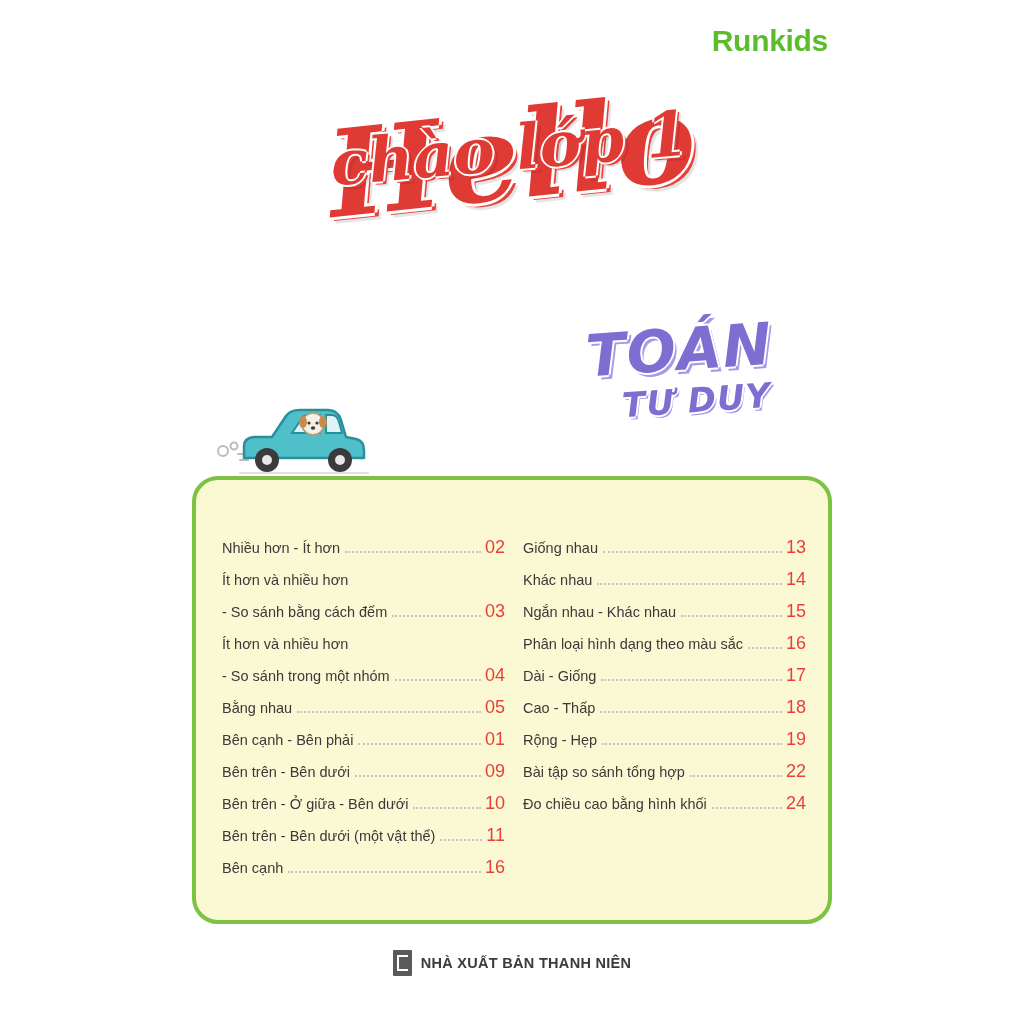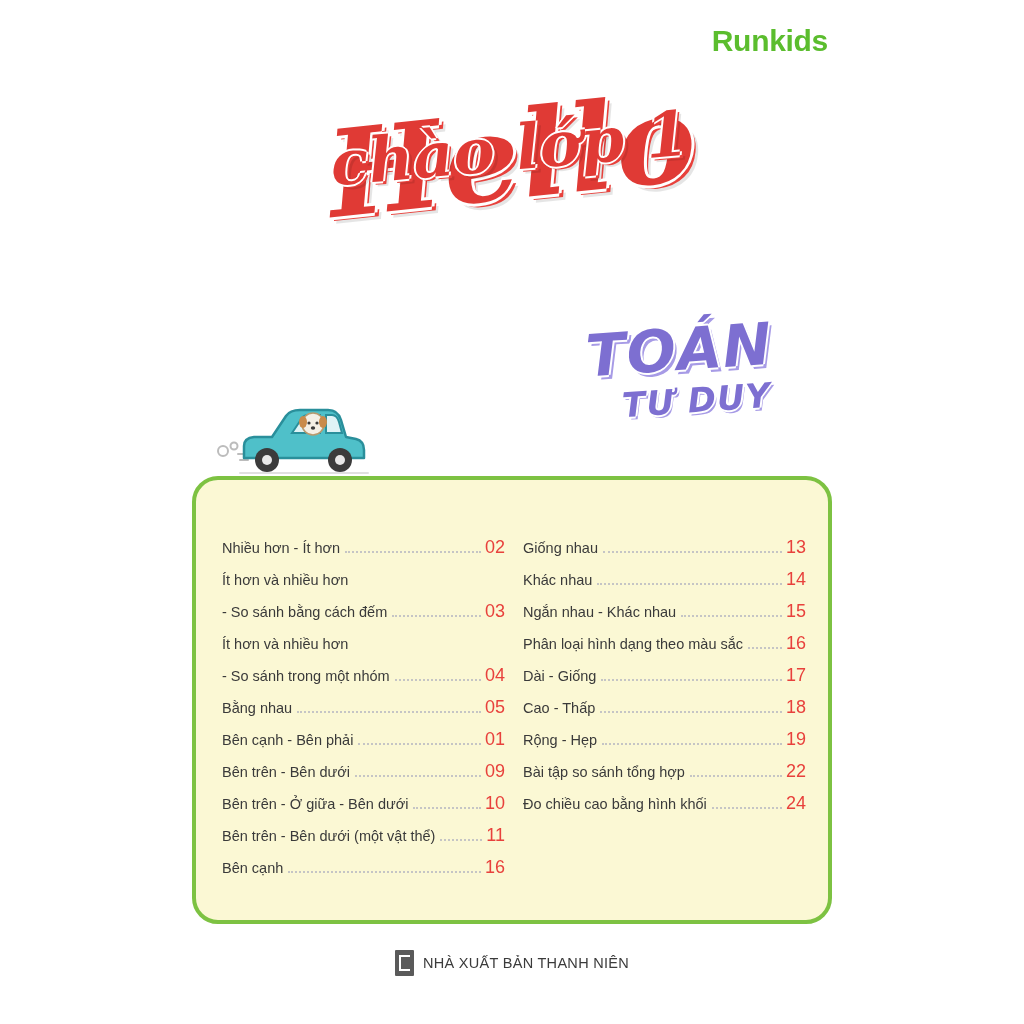--- a/index.html
+++ b/index.html
@@ -151,21 +151,21 @@
   }
 
   
   .publisher {
     position: absolute;
     left: 0;
     top: 950px;
     width: 1024px;
     text-align: center;
     font-size: 14.5px;
-    font-weight: normal;
+    font-weight: bold;
     color: #3b3b3b;
     letter-spacing: 0.3px;
   }
   .pub-logo {
     display: inline-block;
     width: 19px;
     height: 26px;
     background: #5a5a5a;
     vertical-align: -8px;
     margin-right: 9px;

